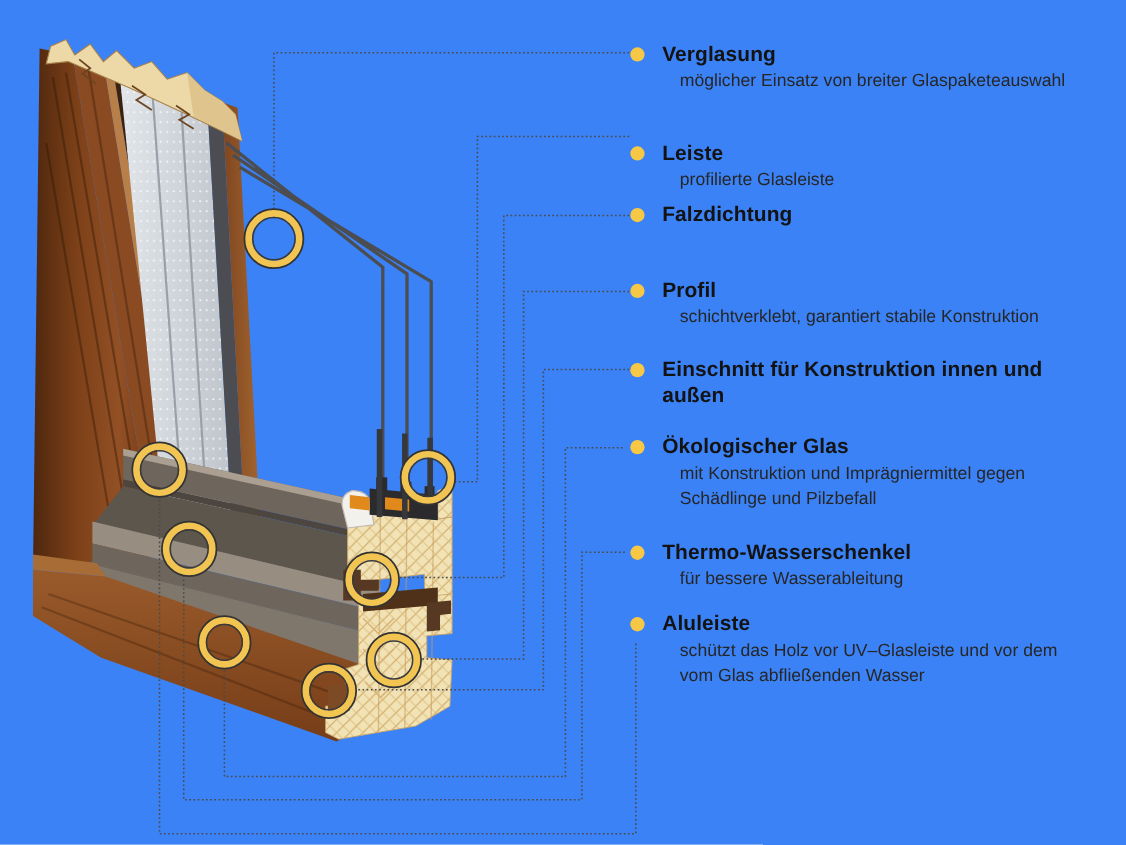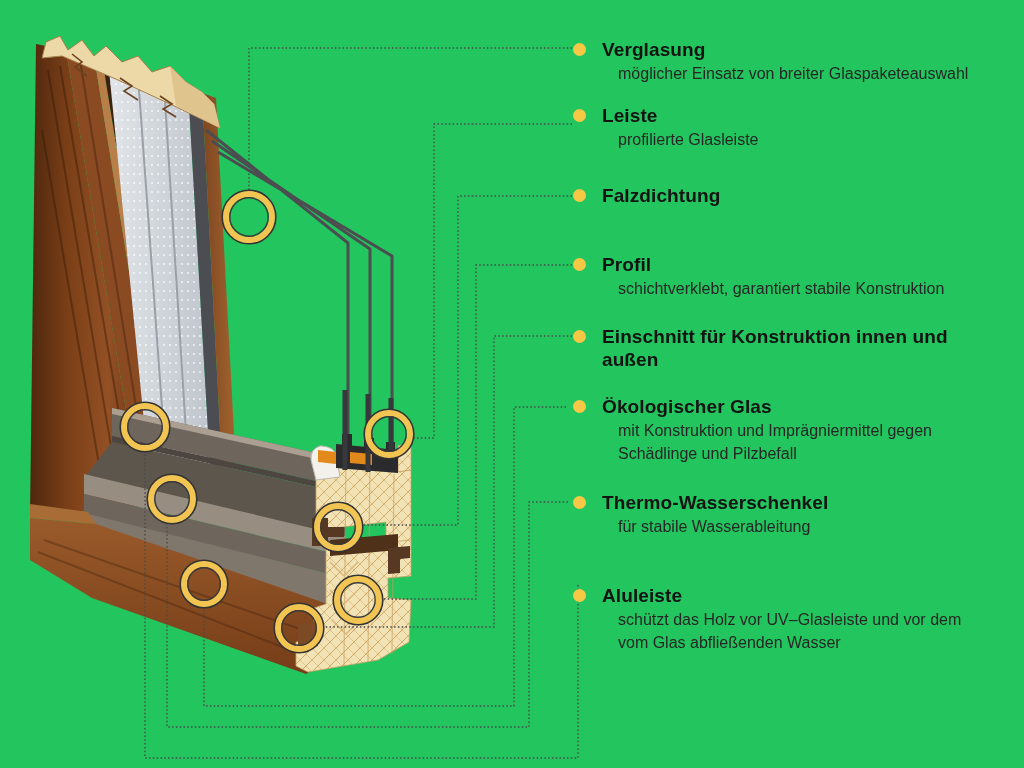--- a/index.html
+++ b/index.html
@@ -1,16 +1,16 @@
 <!DOCTYPE html>
 <html><head>
 <meta charset="utf-8">
 <style>
   html,body{margin:0;padding:0;background:#fff;}
-  #stage{position:relative;width:1024px;height:768px;background:#22c55e;overflow:hidden;
+  #stage{position:relative;width:1024px;height:768px;background:#3b82f6;overflow:hidden;
          font-family:"Liberation Sans","DejaVu Sans",sans-serif;}
   #illustration{position:absolute;left:0;top:0;width:1024px;height:768px;}
   .label{position:absolute;left:602px;}
   .label h3{margin:0;font-size:19px;line-height:23px;font-weight:bold;color:#131313;letter-spacing:.1px;}
   .label p{margin:1px 0 0 16px;font-size:16px;line-height:23px;color:#262626;}
   .dot{position:absolute;left:-29px;top:5px;width:13px;height:13px;border-radius:50%;background:#F6C845;}
 </style>
 </head>
 <body>
 
@@ -165,21 +165,21 @@
           <circle cx="145" cy="427" r="17.2" fill="none" stroke="#3A3A3A" stroke-width="1.4"></circle>
         </g>
       </g>
   </svg>
 
   <div class="label" style="top:38px;width:420px">
     <span class="dot" style="background: rgb(246, 200, 69);"></span>
     <h3>Verglasung</h3>
     <p>möglicher Einsatz von breiter Glaspaketeauswahl</p>
   </div>
-  <div class="label" style="top:104px;width:320px">
+  <div class="label" style="top:128px;width:320px">
     <span class="dot" style="background: rgb(246, 200, 69);"></span>
     <h3>Leiste</h3>
     <p>profilierte Glasleiste</p>
   </div>
   <div class="label" style="top:184px;width:320px">
     <span class="dot" style="background: rgb(246, 200, 69);"></span>
     <h3>Falzdichtung</h3>
   </div>
   <div class="label" style="top:253px;width:430px">
     <span class="dot" style="background: rgb(246, 200, 69);"></span>
@@ -192,20 +192,20 @@
     <p></p>
   </div>
   <div class="label" style="top:395px;width:390px">
     <span class="dot" style="background: rgb(246, 200, 69);"></span>
     <h3>Ökologischer Glas</h3>
     <p>mit Konstruktion und Imprägniermittel gegen Schädlinge und Pilzbefall</p>
   </div>
   <div class="label" style="top:491px;width:340px">
     <span class="dot" style="background: rgb(246, 200, 69);"></span>
     <h3>Thermo-Wasserschenkel</h3>
-    <p>für stabile Wasserableitung</p>
-  </div>
-  <div class="label" style="top:584px;width:360px">
+    <p>für bessere Wasserableitung</p>
+  </div>
+  <div class="label" style="top:556px;width:360px">
     <span class="dot" style="background: rgb(246, 200, 69);"></span>
     <h3>Aluleiste</h3>
     <p>schützt das Holz vor UV–Glasleiste und vor dem vom Glas abfließenden Wasser</p>
   </div>
 </div>
 
 </body></html>

